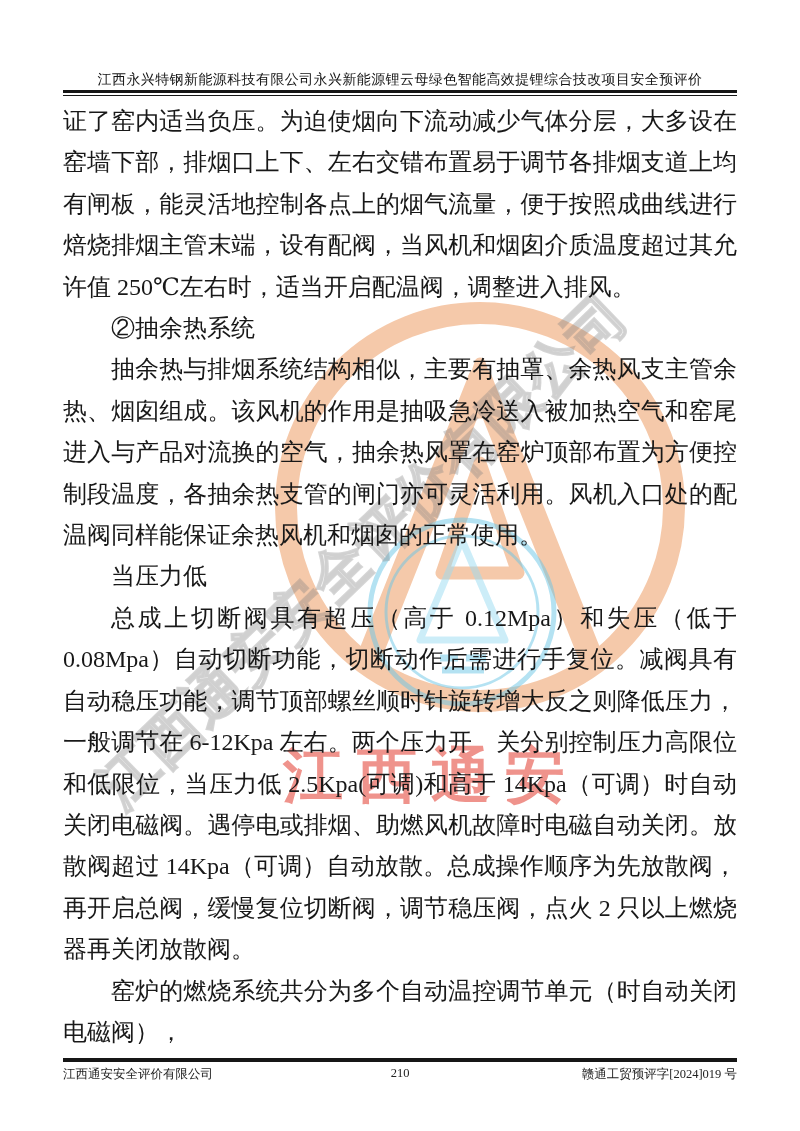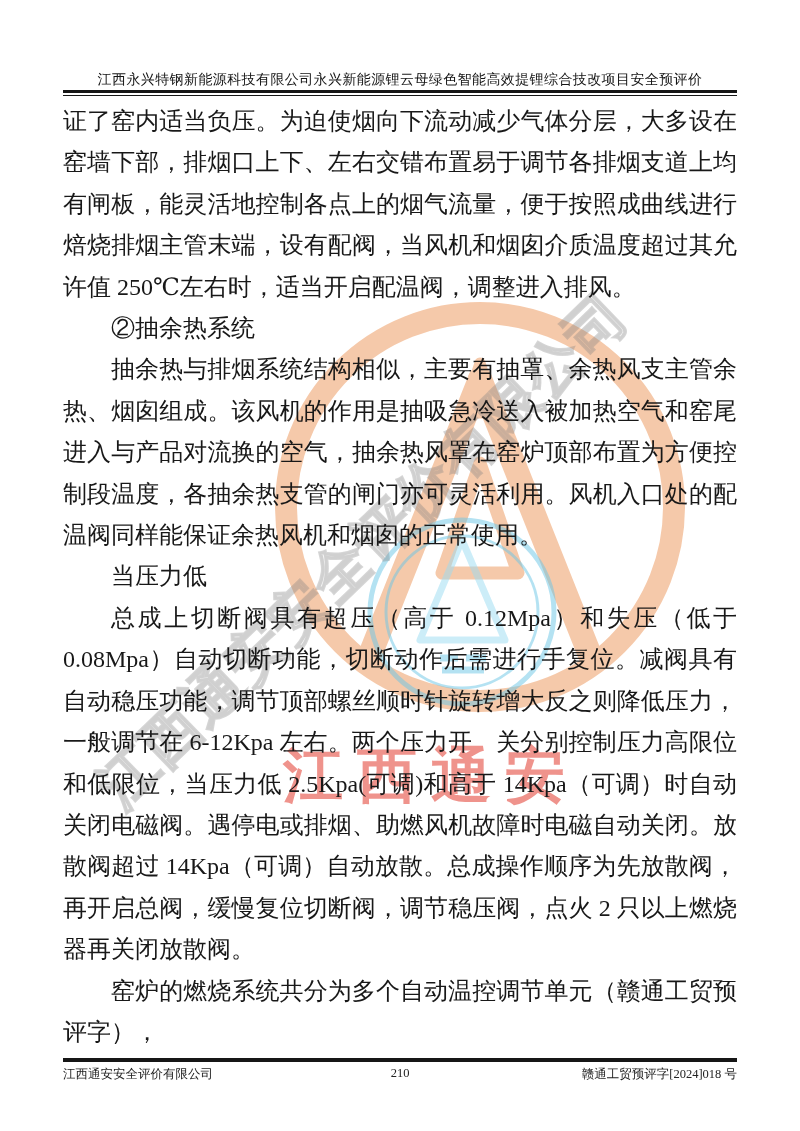--- a/index.html
+++ b/index.html
@@ -105,23 +105,23 @@
       <div class="gap"></div>
       <div class="thin"></div>
   </div>
 
   <main class="doc-body">
     <p class="para no-indent">证了窑内适当负压。为迫使烟向下流动减少气体分层，大多设在窑墙下部，排烟口上下、左右交错布置易于调节各排烟支道上均有闸板，能灵活地控制各点上的烟气流量，便于按照成曲线进行焙烧排烟主管末端，设有配阀，当风机和烟囱介质温度超过其允许值 250℃左右时，适当开启配温阀，调整进入排风。</p>
     <p class="para">②抽余热系统</p>
     <p class="para">抽余热与排烟系统结构相似，主要有抽罩、余热风支主管余热、烟囱组成。该风机的作用是抽吸急冷送入被加热空气和窑尾进入与产品对流换的空气，抽余热风罩在窑炉顶部布置为方便控制段温度，各抽余热支管的闸门亦可灵活利用。风机入口处的配温阀同样能保证余热风机和烟囱的正常使用。</p>
     <p class="para">当压力低</p>
     <p class="para">总成上切断阀具有超压（高于 0.12Mpa）和失压（低于 0.08Mpa）自动切断功能，切断动作后需进行手复位。减阀具有自动稳压功能，调节顶部螺丝顺时针旋转增大反之则降低压力，一般调节在 6-12Kpa 左右。两个压力开　关分别控制压力高限位和低限位，当压力低 2.5Kpa(可调)和高于 14Kpa（可调）时自动关闭电磁阀。遇停电或排烟、助燃风机故障时电磁自动关闭。放散阀超过 14Kpa（可调）自动放散。总成操作顺序为先放散阀，再开启总阀，缓慢复位切断阀，调节稳压阀，点火 2 只以上燃烧器再关闭放散阀。</p>
-    <p class="para">窑炉的燃烧系统共分为多个自动温控调节单元（赣通工贸预评字），</p>
+    <p class="para">窑炉的燃烧系统共分为多个自动温控调节单元（时自动关闭电磁阀），</p>
   </main>
 
   <div class="footer-rule"></div>
   <div class="footer-bar">
     <span class="center">210</span>
     <span class="left">江西通安安全评价有限公司</span>
-    <span class="right">赣通工贸预评字[2024]018 号</span>
+    <span class="right">赣通工贸预评字[2024]019 号</span>
   </div>
 
 </div>
 
 </body></html>

